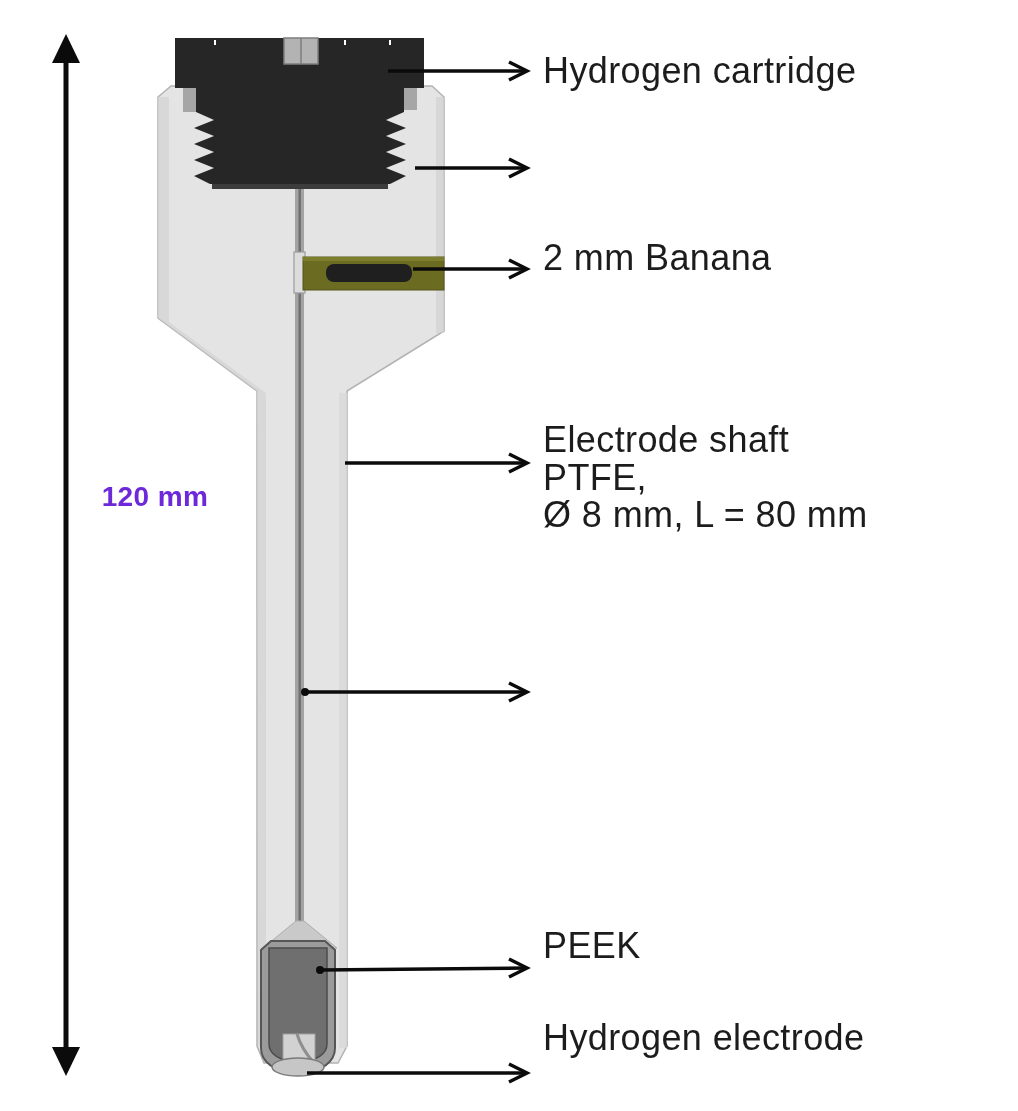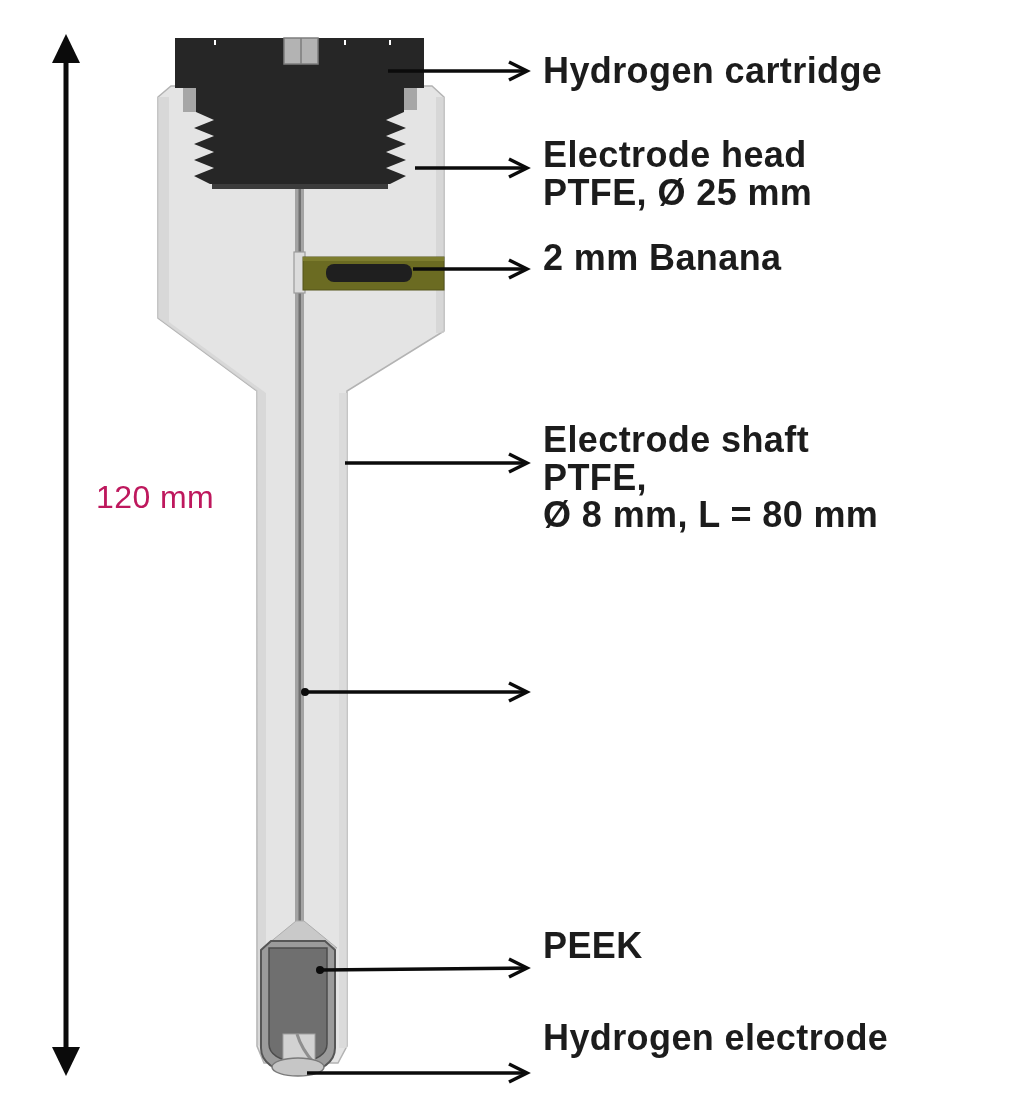--- a/index.html
+++ b/index.html
@@ -11,35 +11,35 @@
     font-family: "Liberation Sans", "DejaVu Sans", sans-serif;
     overflow: hidden;
   }
   .diagram-svg { position: absolute; left: 0; top: 0; width: 1018px; height: 1111px; }
   .annotation {
     position: absolute;
     left: 543px;
     color: #1c1c1c;
     font-size: 36px;
     line-height: 37.5px;
-    font-weight: 700;
+    font-weight: 400;
     letter-spacing: 0.4px;
     white-space: nowrap;
   }
   .annotation span { display: block; }
   .dim-label {
     position: absolute;
     left: 70px;
     top: 478px;
     width: 170px;
     text-align: center;
-    color: #be185d;
-    font-size: 32px;
+    color: #6d28d9;
+    font-size: 28px;
     line-height: 38px;
-    font-weight: 400;
+    font-weight: 700;
     letter-spacing: 0.4px;
     white-space: nowrap;
   }
 </style>
 </head>
 <body>
 
 <div class="canvas">
 
   <svg class="diagram-svg" viewBox="0 0 1018 1111" xmlns="http://www.w3.org/2000/svg">
@@ -125,24 +125,20 @@
       </g>
     </g>
   </svg>
 
   <div class="dim-label">120 mm</div>
 
   <div class="annotation" style="top:52px">
     <span>Hydrogen cartridge</span>
   </div>
 
-  <div class="annotation" style="top:136px">
-    <span>Electrode head</span>
-    <span>PTFE, Ø 25 mm</span>
-  </div>
 
   <div class="annotation" style="top:239px">
     <span>2 mm Banana</span>
   </div>
 
   <div class="annotation" style="top:421px">
     <span>Electrode shaft</span>
     <span>PTFE,</span>
     <span>Ø 8 mm, L = 80 mm</span>
   </div>

